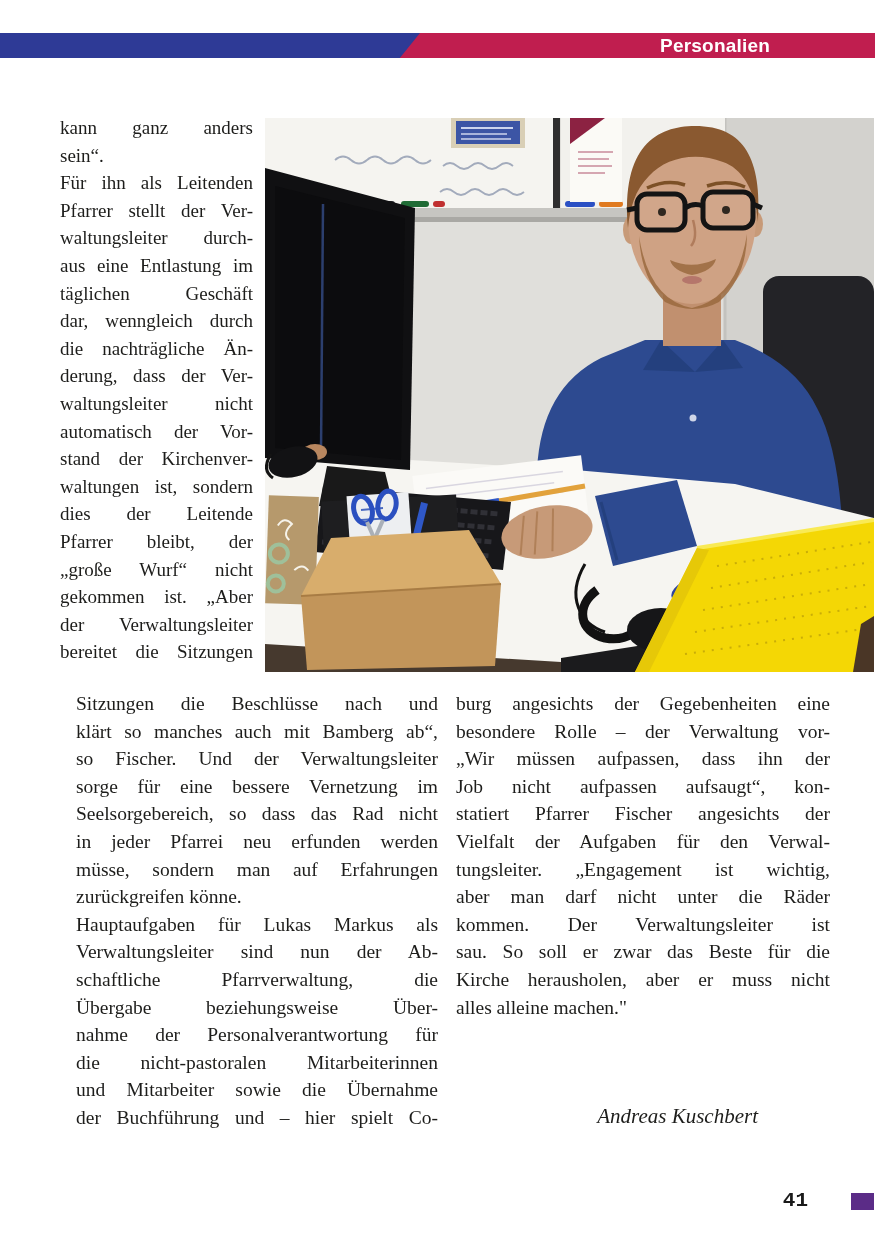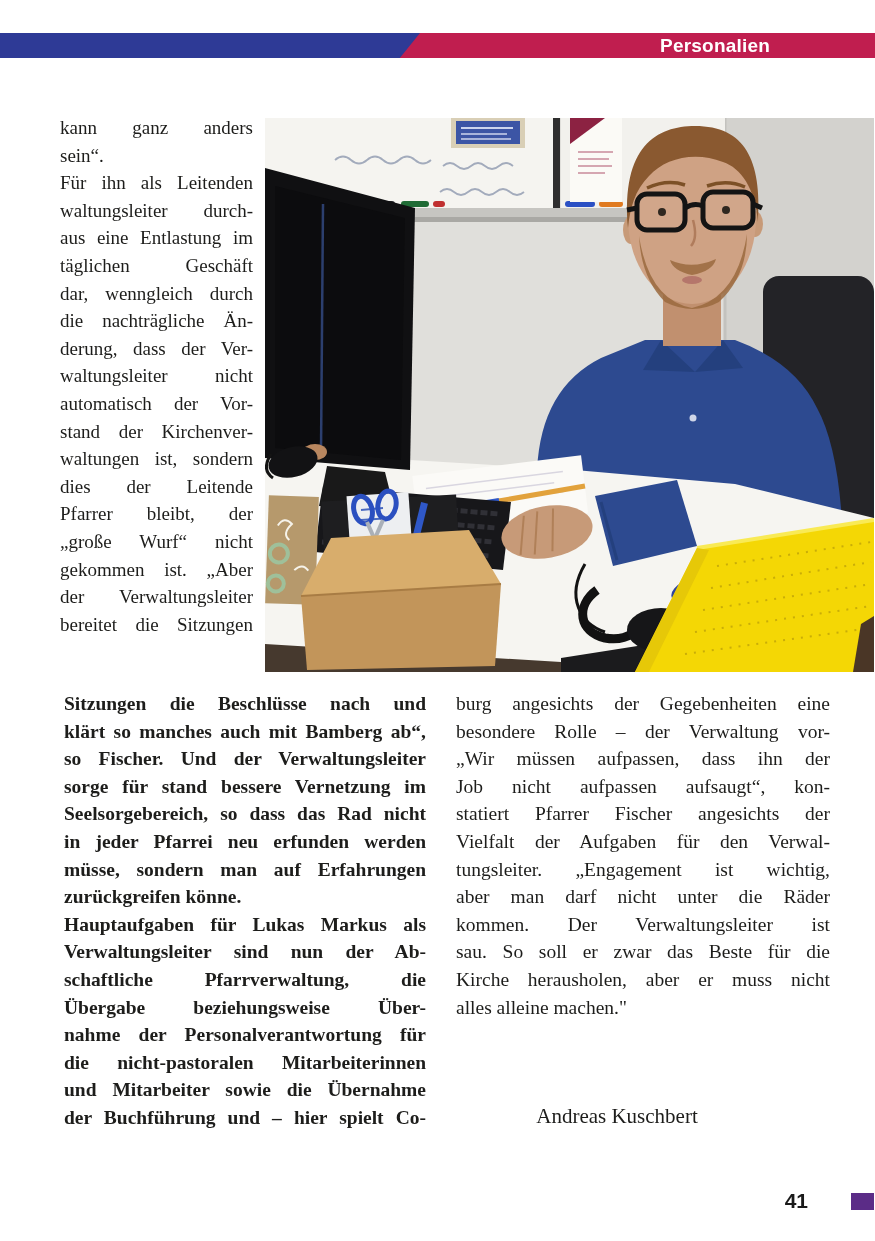--- a/index.html
+++ b/index.html
@@ -10,46 +10,47 @@
   
   .header-bar{position:absolute;top:33px;left:0;width:875px;height:25px;padding-left:15px;}
   .bar-red{position:absolute;inset:0;background:var(--bar-red,#c01e4f);}
   .bar-blue{position:absolute;left:0;top:0;width:420px;height:25px;background:var(--bar-blue,#2e3a96);
     clip-path:polygon(0 0,100% 0,95.2% 100%,0 100%);}
   .header-label{position:absolute;right:120px;top:0;height:25px;line-height:25px;color:#fff;
     font-family:"Liberation Sans","DejaVu Sans",sans-serif;font-weight:bold;font-size:19px;letter-spacing:.2px;}
   
   .col{position:absolute;font-size:19.5px;}
   .col-narrow{left:60px;top:114px;width:193px;font-size:19px;}
-  .col-left{left:64px;top:690px;width:362px;font-weight:bold;}
+  .col-left{left:76px;top:690px;width:362px;}
   .col-right{left:456px;top:690px;width:374px;}
   .line{height:27.6px;line-height:27.6px;text-align:justify;text-align-last:justify;overflow:hidden;}
   .line.pend{text-align-last:left;}
-  .byline{position:absolute;left:466px;top:1104px;width:374px;box-sizing:border-box;padding-right:72px;
-    text-align:center;font-size:21px;}
+  .byline{position:absolute;left:456px;top:1104px;width:374px;box-sizing:border-box;padding-right:72px;
+    text-align:right;font-style:italic;font-size:21px;}
   
   .photo{position:absolute;left:265px;top:118px;width:609px;height:554px;overflow:hidden;background:#e0dfdb;}
   
   .pagenum{position:absolute;left:748px;top:1189px;width:60px;text-align:right;
-    font-family:Liberation Sans, sans-serif;font-weight:bold;font-size:21px;color:#1a1a1a;}
+    font-family:Liberation Mono, monospace;font-weight:bold;font-size:21px;color:#1a1a1a;}
   .corner-square{position:absolute;left:851px;top:1193px;width:23px;height:17px;background:var(--corner-purple,#5b2c87);}
 </style>
 </head>
 <body>
 
 <div class="header-bar">
   <div class="bar-red"></div>
   <div class="bar-blue"></div>
   <div class="header-label">Personalien</div>
 </div>
 
 <div class="col col-narrow">
     <div class="line">kann ganz anders</div>
     <div class="line pend">sein“.</div>
     <div class="line">Für ihn als Leitenden</div>
+    <div class="line">Pfarrer stellt der Ver-</div>
     <div class="line">waltungsleiter durch-</div>
     <div class="line">aus eine Entlastung im</div>
     <div class="line">täglichen Geschäft</div>
     <div class="line">dar, wenngleich durch</div>
     <div class="line">die nachträgliche Än-</div>
     <div class="line">derung, dass der Ver-</div>
     <div class="line">waltungsleiter nicht</div>
     <div class="line">automatisch der Vor-</div>
     <div class="line">stand der Kirchenver-</div>
     <div class="line">waltungen ist, sondern</div>
@@ -227,21 +228,21 @@
       <line x1="420" y1="536" x2="606" y2="510" stroke="#c9ad08" stroke-width="2" stroke-dasharray="2 7"></line>
     </g>
     <polygon points="596,506 609,498 609,554 588,554" fill="#4a3626"></polygon>
   </svg>
 </div>
 
 <div class="col col-left">
     <div class="line">Sitzungen die Beschlüsse nach und</div>
     <div class="line">klärt so manches auch mit Bamberg ab“,</div>
     <div class="line">so Fischer. Und der Verwaltungsleiter</div>
-    <div class="line">sorge für stand bessere Vernetzung im</div>
+    <div class="line">sorge für eine bessere Vernetzung im</div>
     <div class="line">Seelsorgebereich, so dass das Rad nicht</div>
     <div class="line">in jeder Pfarrei neu erfunden werden</div>
     <div class="line">müsse, sondern man auf Erfahrungen</div>
     <div class="line pend">zurückgreifen könne.</div>
     <div class="line">Hauptaufgaben für Lukas Markus als</div>
     <div class="line">Verwaltungsleiter sind nun der Ab-</div>
     <div class="line">schaftliche Pfarrverwaltung, die</div>
     <div class="line">Übergabe beziehungsweise Über-</div>
     <div class="line">nahme der Personalverantwortung für</div>
     <div class="line">die nicht-pastoralen Mitarbeiterinnen</div>

